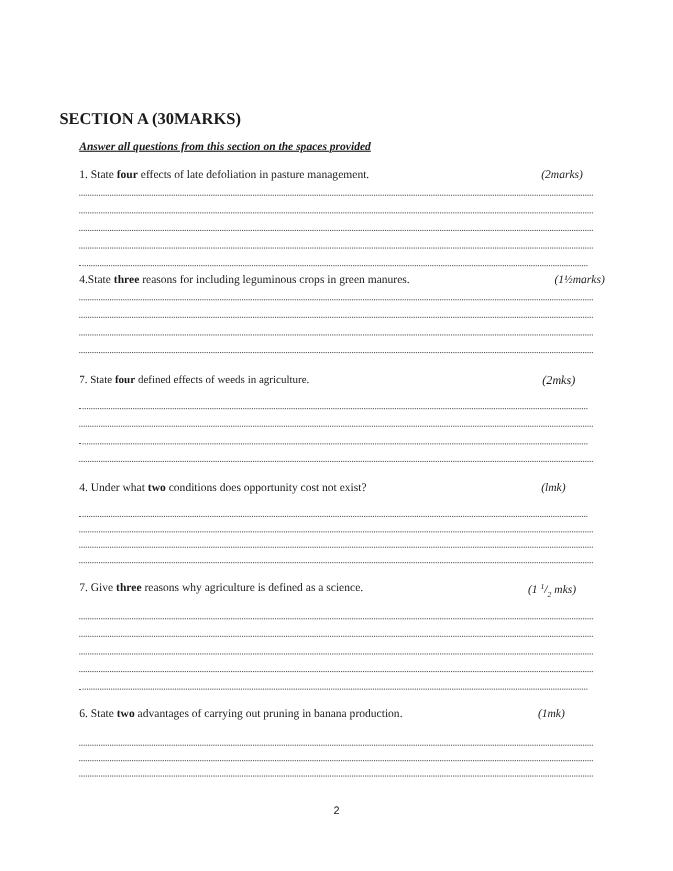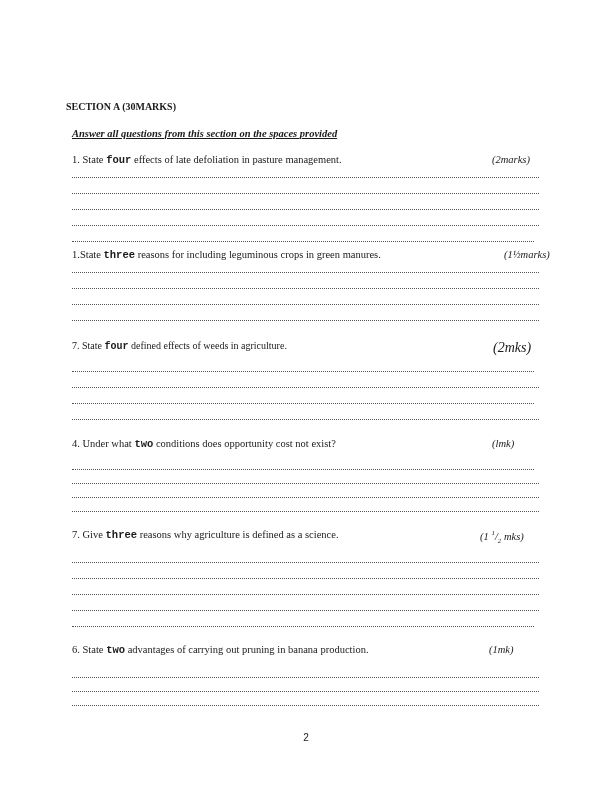--- a/index.html
+++ b/index.html
@@ -1,23 +1,23 @@
 <!DOCTYPE html>
 <html><head>
 <meta charset="utf-8">
 <style>
   html, body { margin:0; padding:0; background:#ffffff; }
   body { width:612px; height:792px; position:relative; overflow:hidden;
          font-family:"Liberation Serif", serif; color:#1a1a1a; }
   .abs { position:absolute; }
-  .section-title { left:54px; top:101px; font-size:10px; font-weight:bold;margin-left:12px; }
+  .section-title { left:54px; top:101px; font-size:15px; font-weight:bold; }
   .instruction { left:72px; top:128px; font-size:10.5px; font-weight:bold; font-style:italic;
                  text-decoration:underline; }
   .q { left:72px; font-size:10.5px; white-space:nowrap; }
-  .q b { font-weight:bold;font-family:Liberation Mono, monospace; }
+  .q b { font-weight:bold; }
   .marks { font-size:10.5px; white-space:nowrap;font-style:italic; }
   .line { left:72px; height:0; border-bottom:1px dotted #555; width:467px; }
   .line.short { width:462px; }
   .pagenum { left:0; width:612px; text-align:center; top:732px; font-size:10px;
              font-family:"Liberation Sans", sans-serif; }
   sup.s, sub.s { font-size:7px; }
 </style>
 </head>
 <body>
 
@@ -25,29 +25,29 @@
 <div class="abs instruction">Answer all questions from this section on the spaces provided</div>
 
 <div class="abs q" style="top:154px"><span>1. State </span><b>four</b><span> effects of late defoliation in pasture management.</span></div>
 <div class="abs marks" style="top:154px; left:492px">(2marks)</div>
 <div class="abs line" style="top:177px"></div>
 <div class="abs line" style="top:193px"></div>
 <div class="abs line" style="top:209px"></div>
 <div class="abs line" style="top:225px"></div>
 <div class="abs line short" style="top:241px"></div>
 
-<div class="abs q" style="top:249px"><span>1.State </span><b>three</b><span> reasons for including leguminous crops in green manures.</span></div>
+<div class="abs q" style="top:249px"><span>4.State </span><b>three</b><span> reasons for including leguminous crops in green manures.</span></div>
 <div class="abs marks" style="top:249px; left:504px">(1½marks)</div>
 <div class="abs line" style="top:272px"></div>
 <div class="abs line" style="top:288px"></div>
 <div class="abs line" style="top:304px"></div>
 <div class="abs line" style="top:320px"></div>
 
 <div class="abs q" style="top:340px; font-size:10px"><span>7. State </span><b>four</b><span> defined effects of weeds in agriculture.</span></div>
-<div class="abs marks" style="top:340px; left:493px; font-size:14px">(2mks)</div>
+<div class="abs marks" style="top:340px; left:493px; font-size:11px">(2mks)</div>
 <div class="abs line short" style="top:371px"></div>
 <div class="abs line" style="top:387px"></div>
 <div class="abs line short" style="top:403px"></div>
 <div class="abs line" style="top:419px"></div>
 
 <div class="abs q" style="top:438px"><span>4. Under what </span><b>two</b><span> conditions does opportunity cost not exist?</span></div>
 <div class="abs marks" style="top:438px; left:492px">(lmk)</div>
 <div class="abs line short" style="top:469px"></div>
 <div class="abs line" style="top:483px"></div>
 <div class="abs line" style="top:497px"></div>

